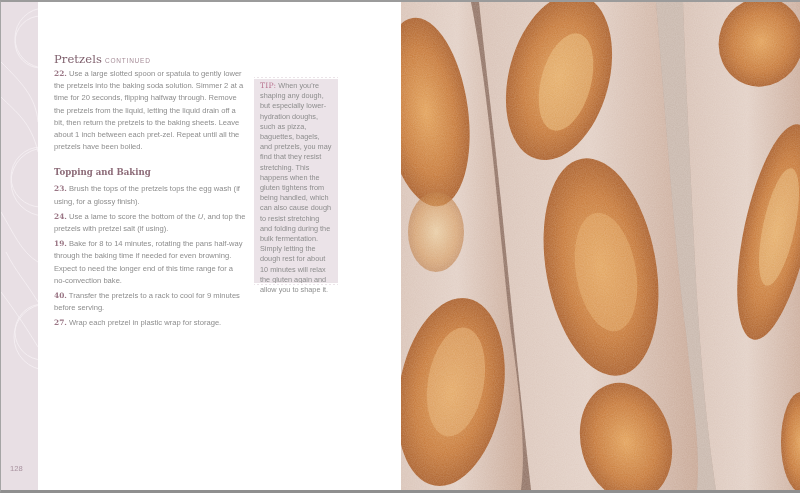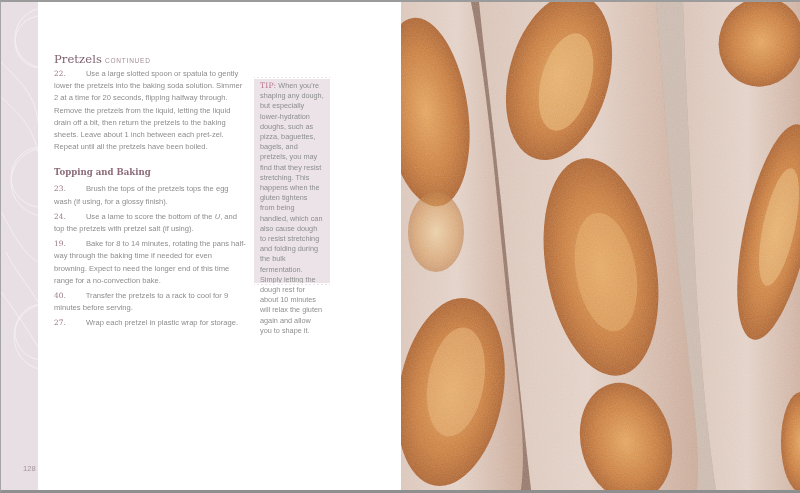--- a/index.html
+++ b/index.html
@@ -61,29 +61,29 @@
     }
     .subheading.second { margin-top: 13px; }
     .step {
       font-size: 7.6px;
       line-height: 12.2px;
       color: #8d8d8d;
       margin-bottom: 3px;
     }
     .step .num {
       font-family: "DejaVu Serif", serif;
-      font-weight: normal;
+      font-weight: bold;
       color: #9a7685;
       font-size: 7.4px;
-      margin-right: 18px;
+      margin-right: 0;
     }
     .step em { font-style: italic; }
     .tip-box {
       position: absolute; left: 253px; top: 75px;
-      width: 76px; height: 208px;
+      width: 84px; height: 208px;
       background: #ebe3e8;
       padding: 4px 6px 0 6px;
       font-family: "Liberation Sans", sans-serif;
       font-size: 7.3px;
       line-height: 10.2px;
       color: #8e8e8e;
     }
     .tip-box::before, .tip-box::after {
       content: ""; position: absolute; left: 0; width: 100%; height: 3px;
       background-image: radial-gradient(circle at 2px 3px, #ffffff 1.6px, transparent 1.8px);
@@ -95,21 +95,21 @@
       font-family: "DejaVu Serif", serif;
       color: #b8738f;
       font-size: 7.6px;
       letter-spacing: 0.2px;
     }
     .footer {
       position: absolute; left: 0; top: 462px;
       width: 400px; height: 14px;
     }
     .page-num {
-      position: absolute; left: 22px; top: 0;
+      position: absolute; left: 9px; top: 0;
       font-family: "Liberation Sans", sans-serif;
       font-size: 7.6px; color: #a993a0;
     }
     .running-title {
       position: absolute; left: 53px; top: 0;
       font-family: "DejaVu Serif", serif;
       font-size: 7px; letter-spacing: 1.1px;
       color: #8e7a86;
       text-transform: uppercase;
     }

